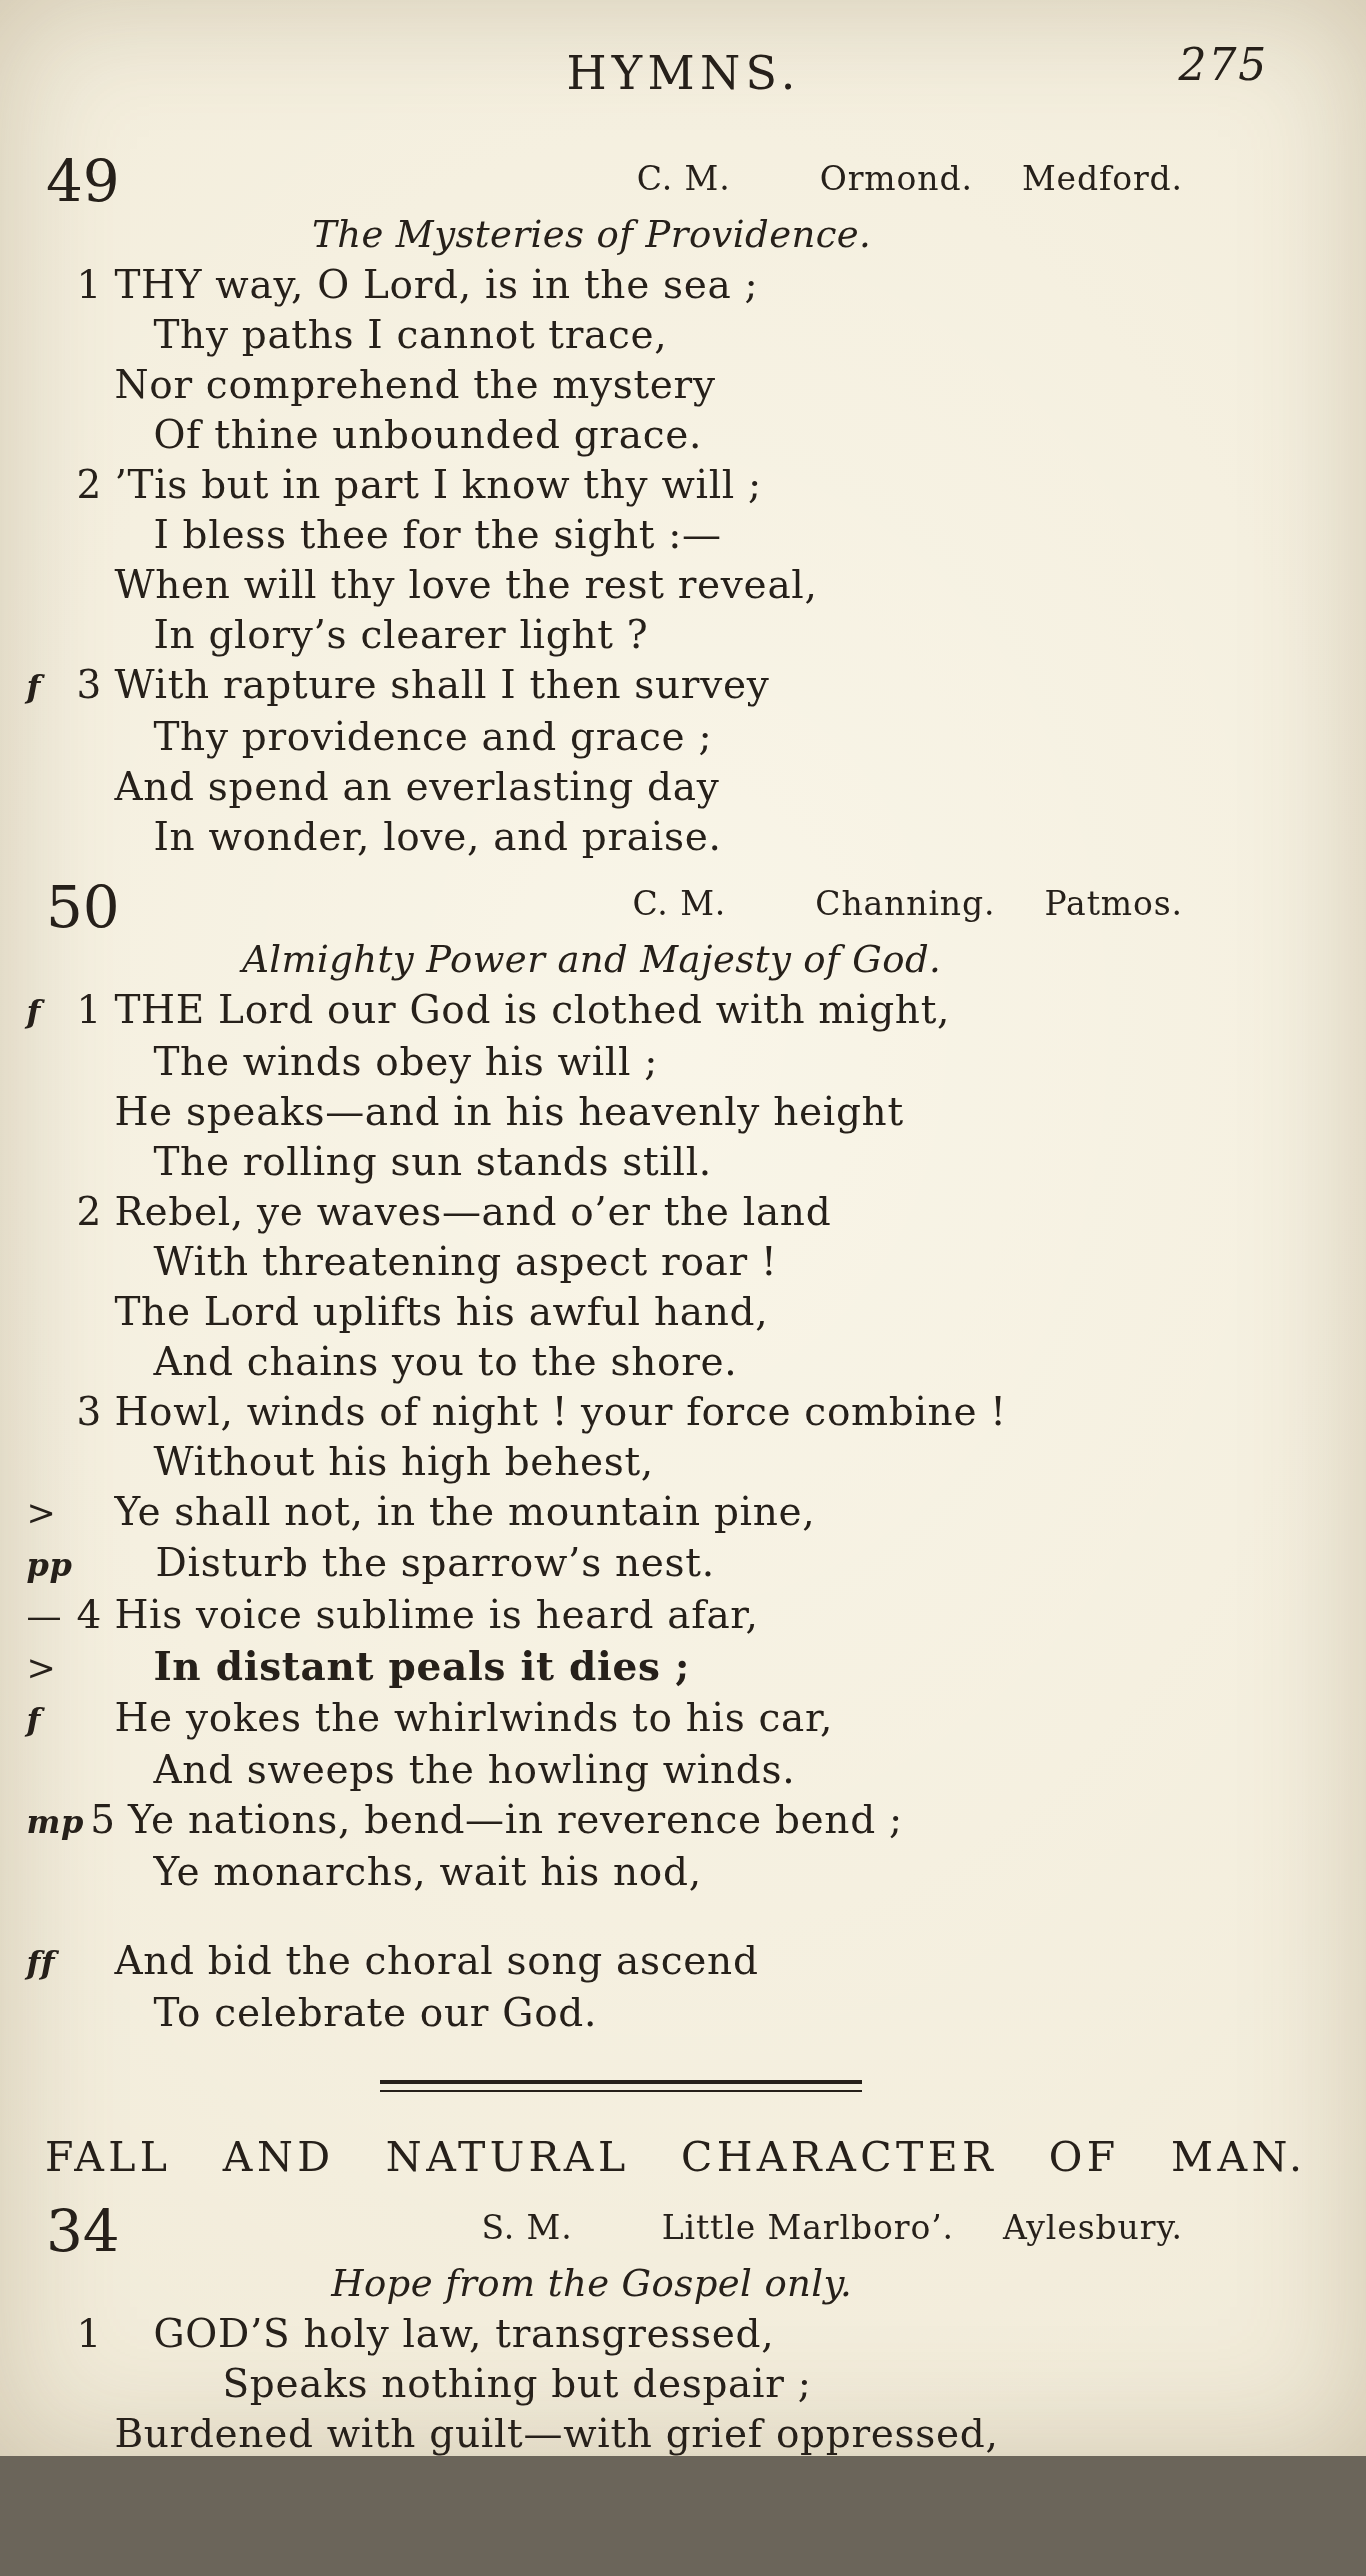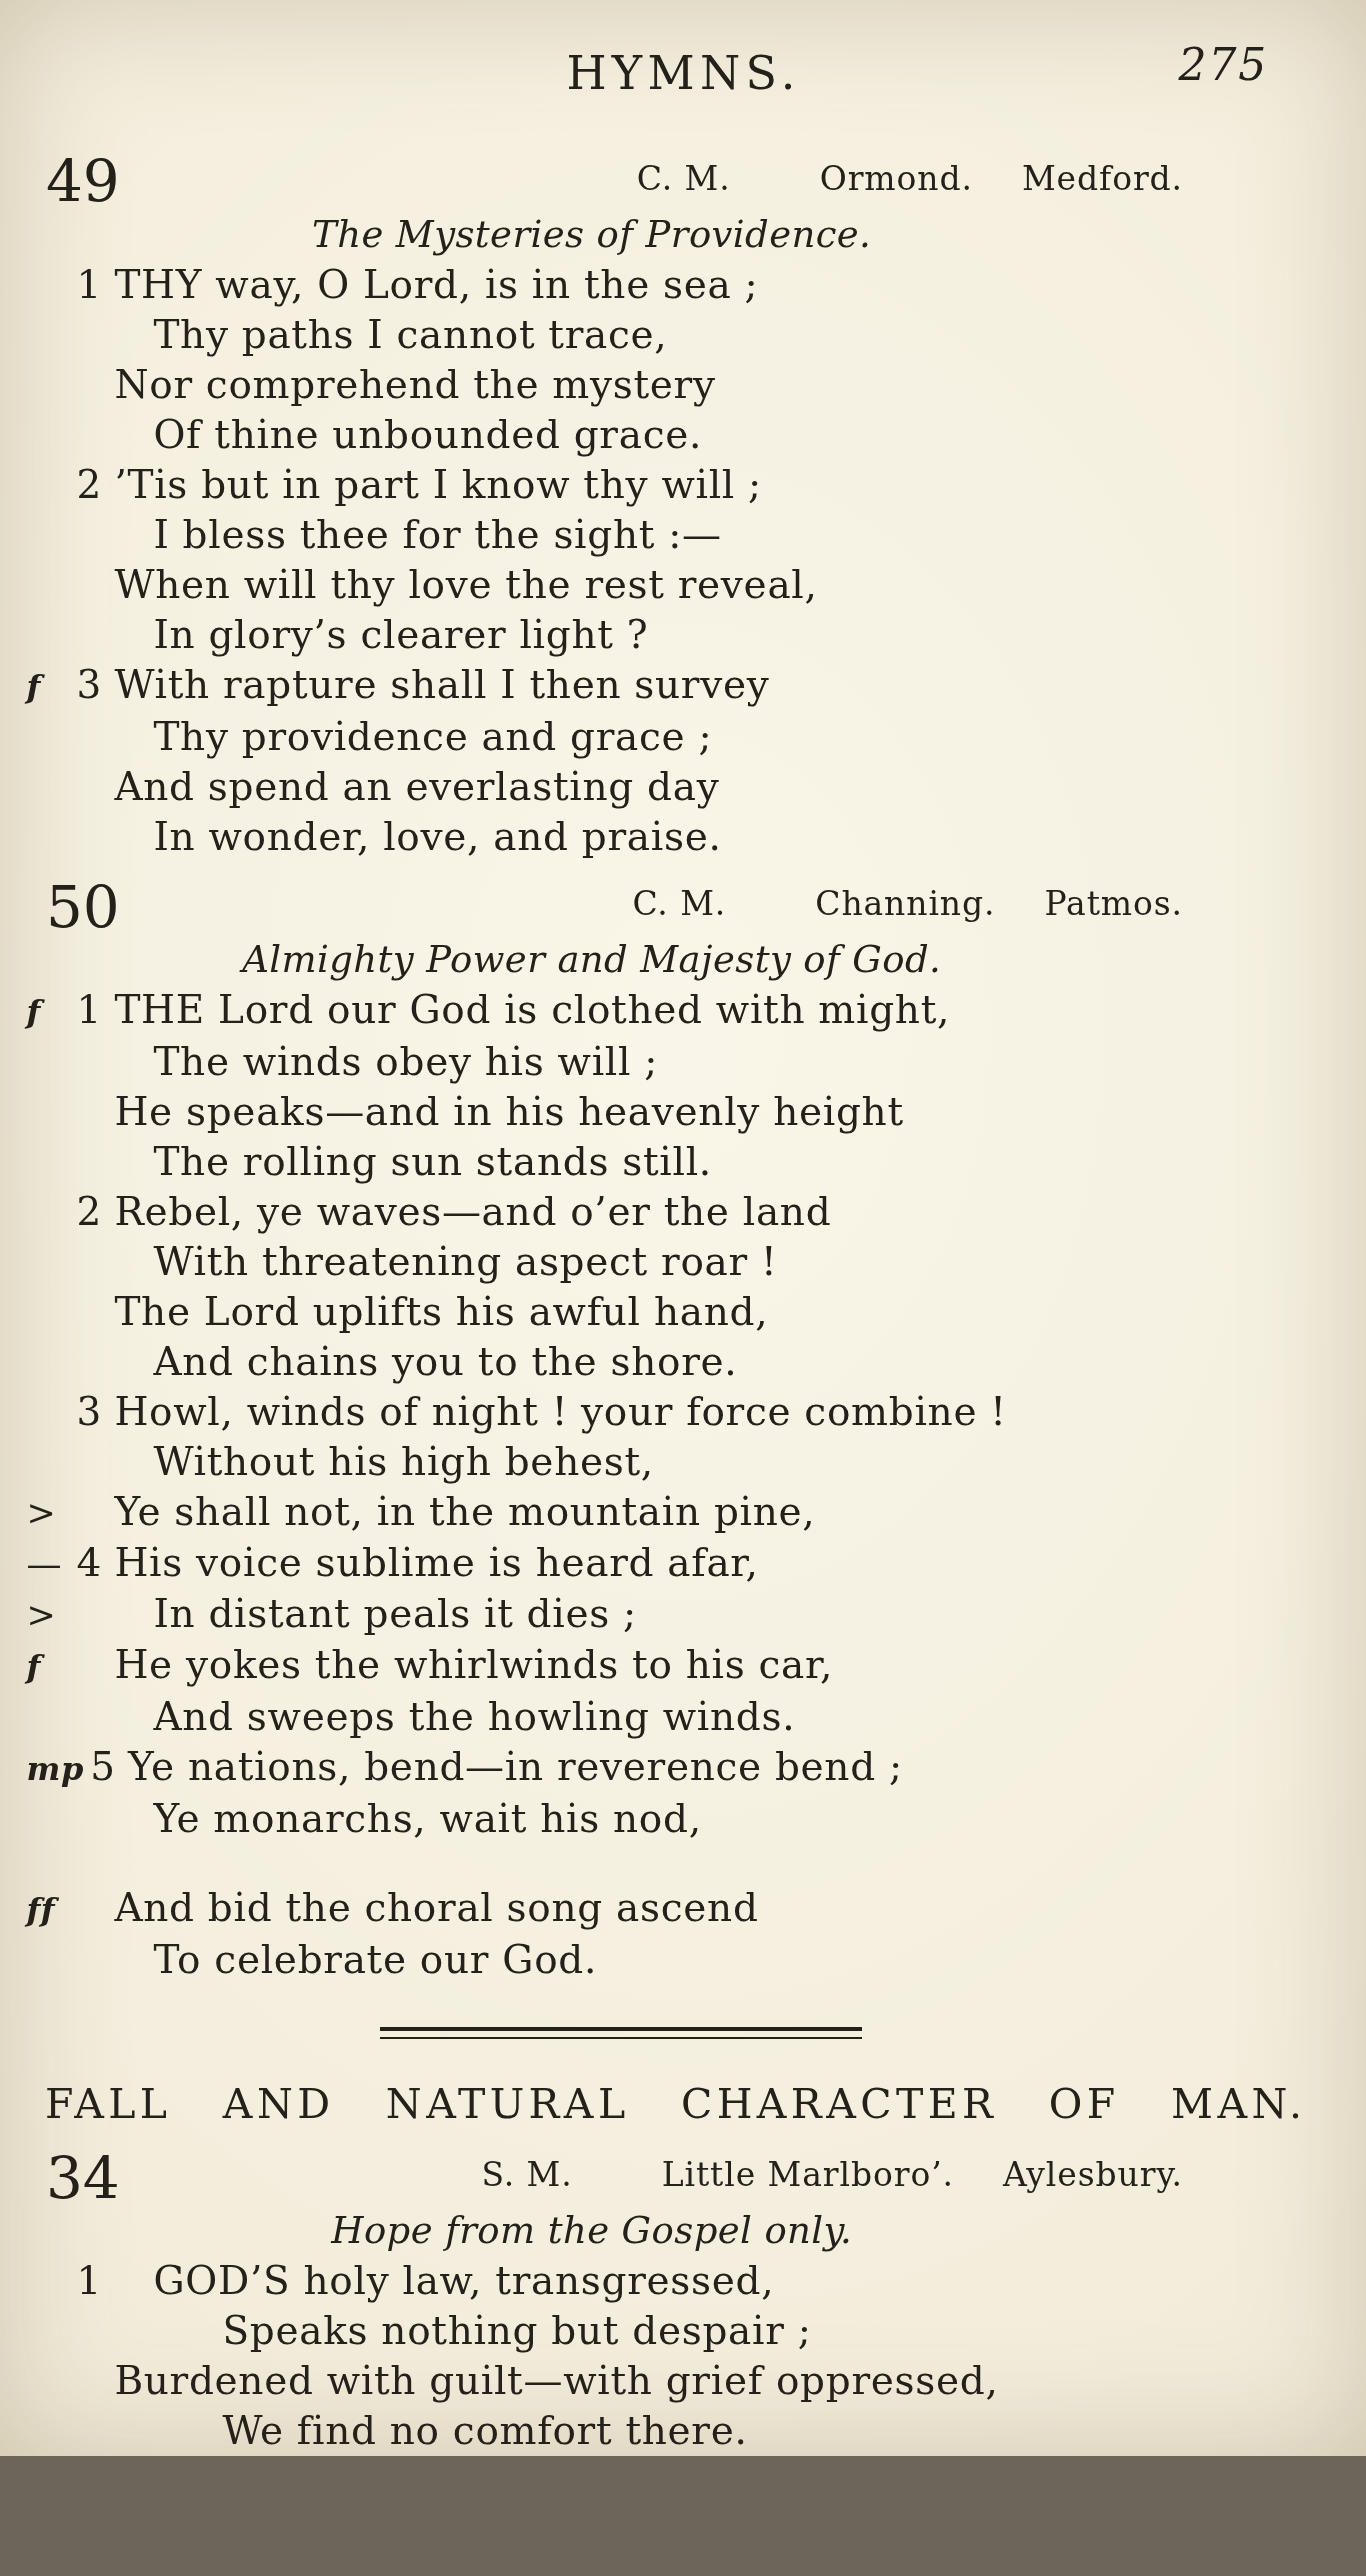--- a/index.html
+++ b/index.html
@@ -212,31 +212,36 @@
           <div class="vline">
             <span class="dyn"></span>
             <span class="vnum"></span>
             <span class="vtext" style="padding-left: 39px;">Without his high behest,</span>
           </div>
           <div class="vline">
             <span class="dyn sym">&gt;</span>
             <span class="vnum"></span>
             <span class="vtext" style="padding-left: 0px;">Ye shall not, in the mountain pine,</span>
           </div>
+          <div class="vline">
+            <span class="dyn">pp</span>
+            <span class="vnum"></span>
+            <span class="vtext" style="padding-left: 39px;">Disturb the sparrow’s nest.</span>
+          </div>
         </div>
         <div class="stanza">
           <div class="vline">
             <span class="dyn sym">—</span>
             <span class="vnum">4</span>
             <span class="vtext" style="padding-left: 0px;">His voice sublime is heard afar,</span>
           </div>
           <div class="vline">
             <span class="dyn sym">&gt;</span>
             <span class="vnum"></span>
-            <span class="vtext" style="padding-left: 39px;">In distant peals it dies ;</span>
+            <span class="vtext" style="padding-left: 39px; font-weight: bold;">In distant peals it dies ;</span>
           </div>
           <div class="vline">
             <span class="dyn">f</span>
             <span class="vnum"></span>
             <span class="vtext" style="padding-left: 0px;">He yokes the whirlwinds to his car,</span>
           </div>
           <div class="vline">
             <span class="dyn"></span>
             <span class="vnum"></span>
             <span class="vtext" style="padding-left: 39px;">And sweeps the howling winds.</span>

